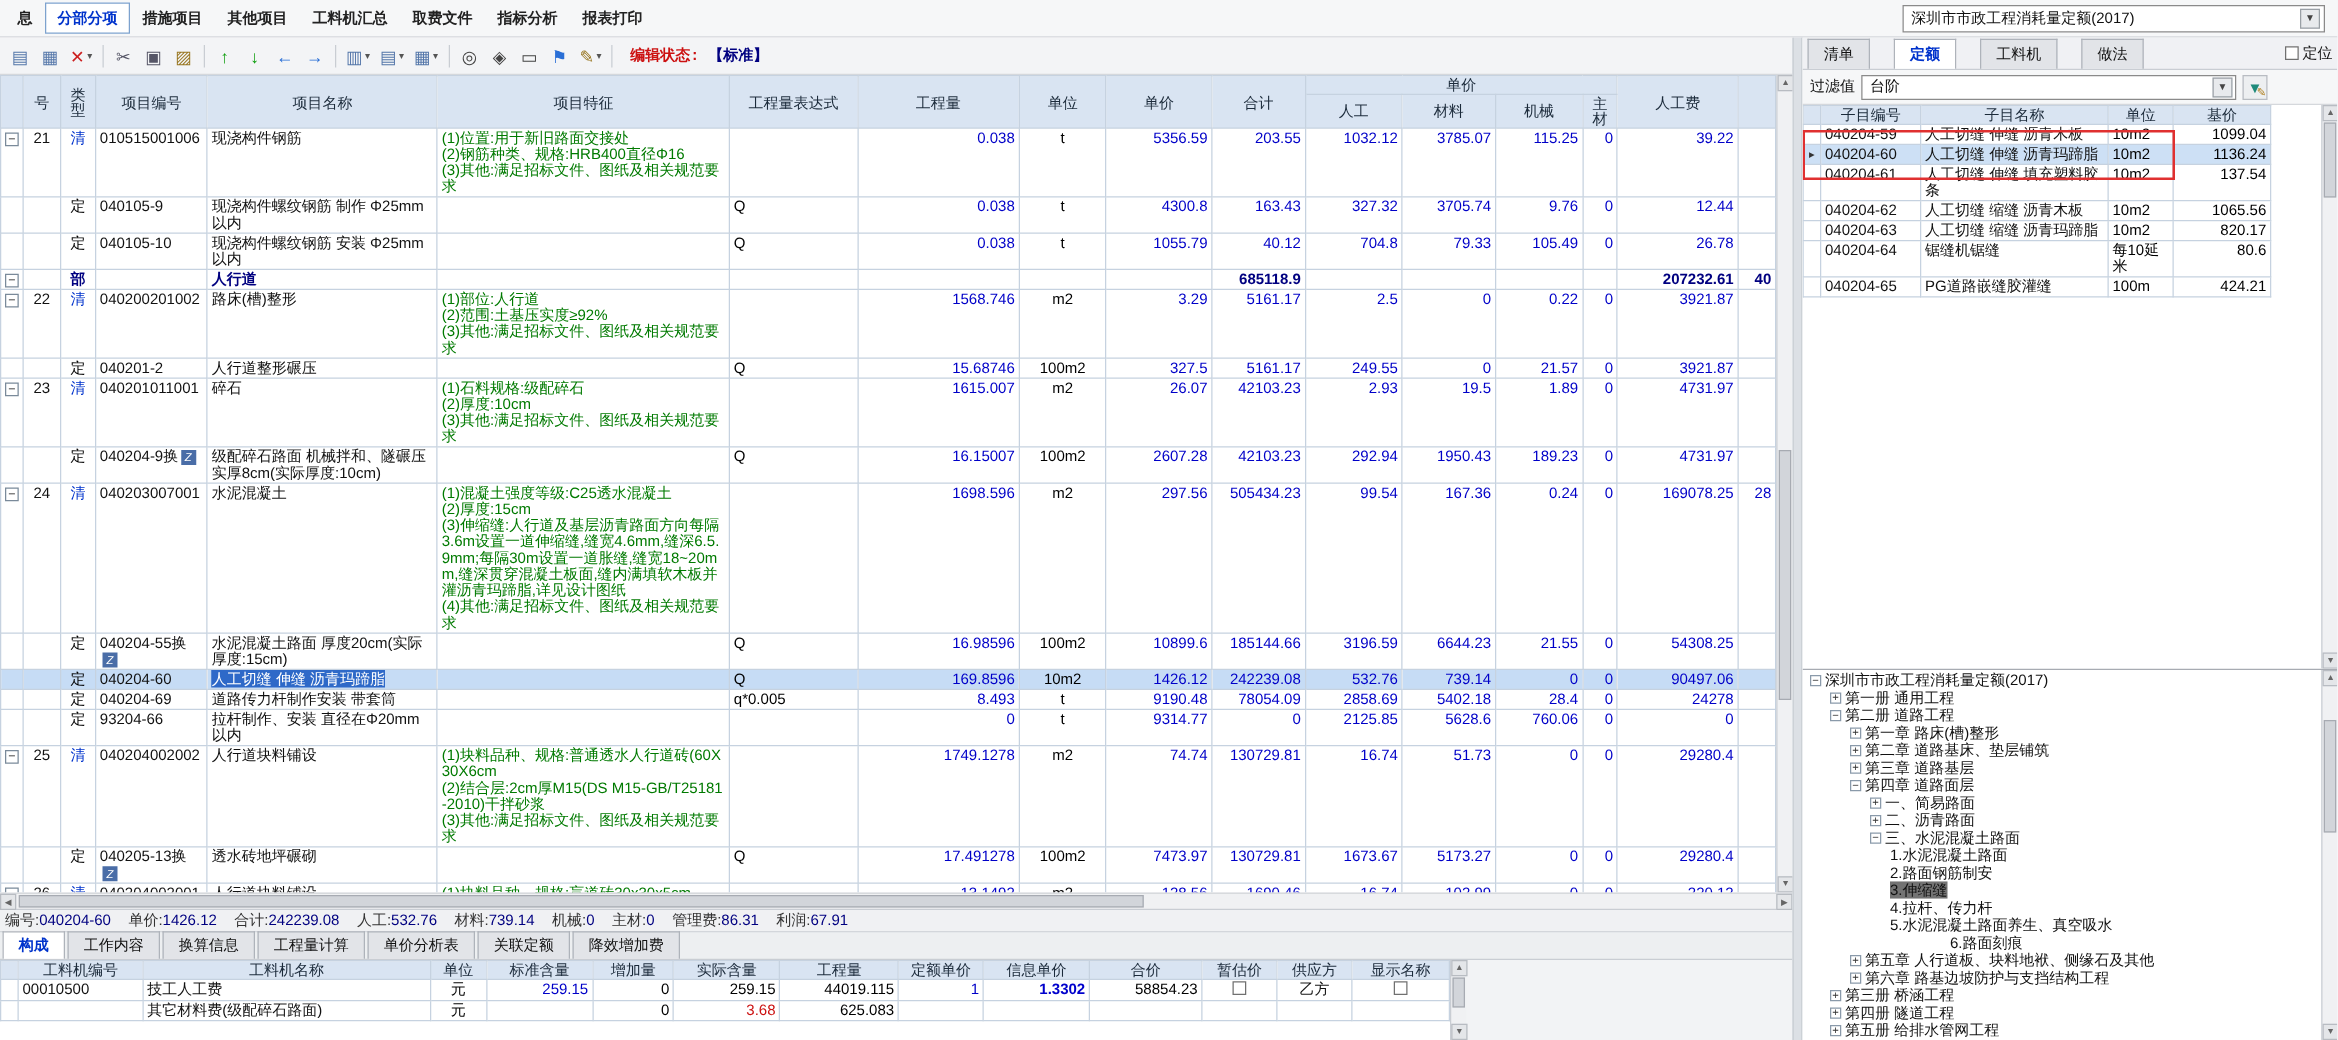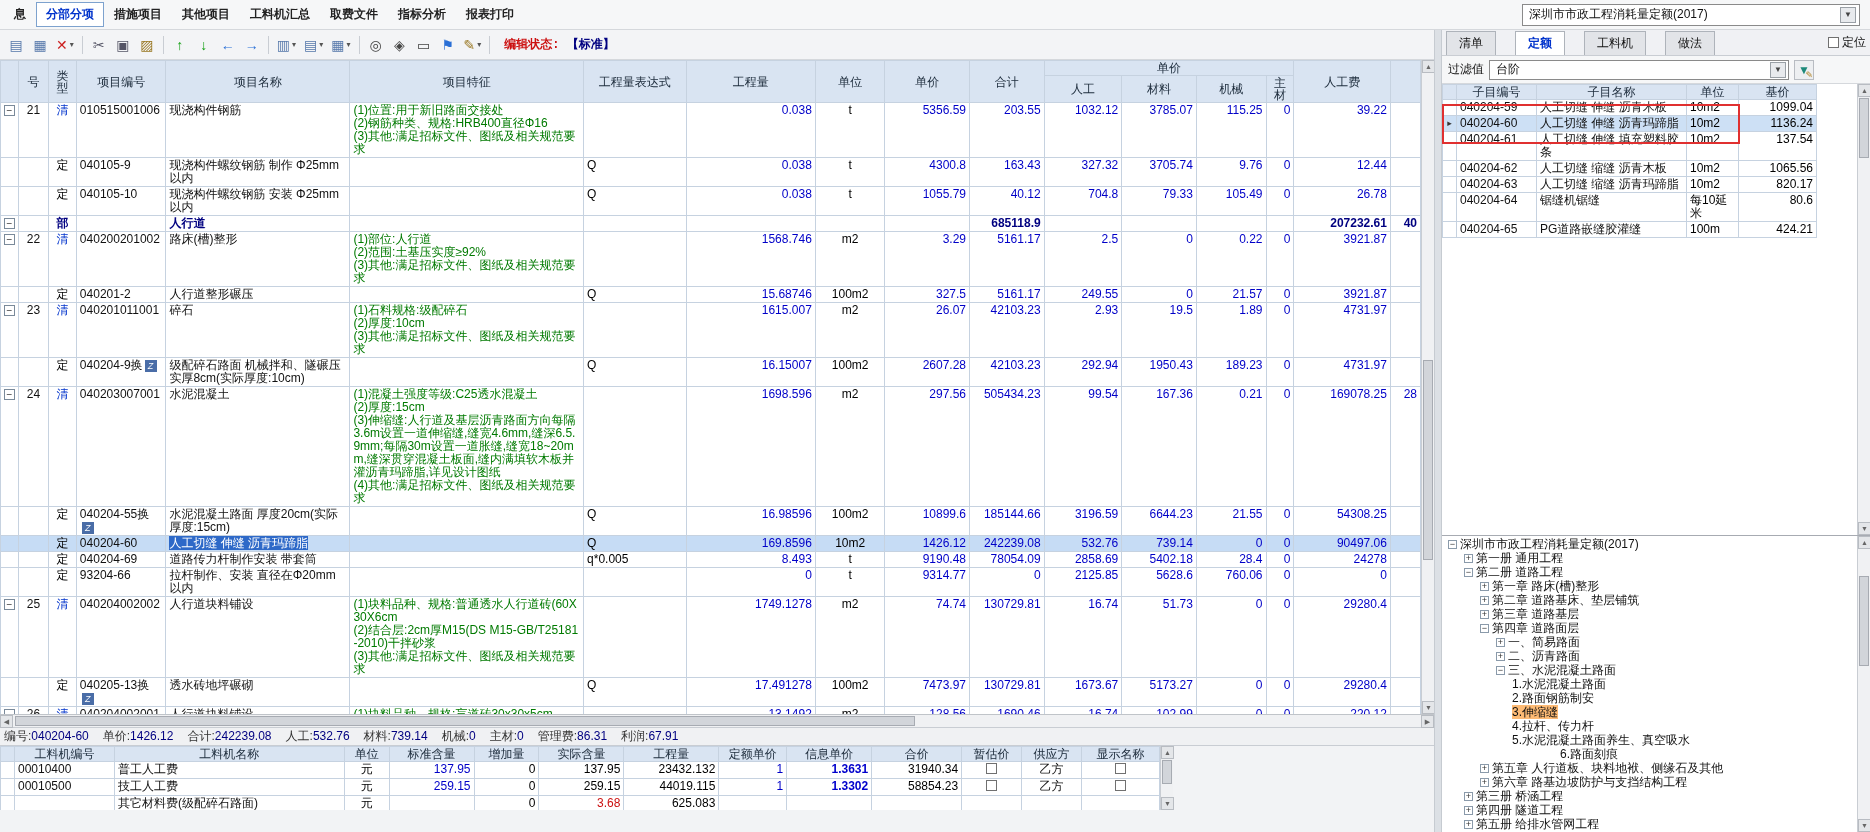--- a/index.html
+++ b/index.html
@@ -94,21 +94,21 @@
   .funnel .pencil { position:absolute; right:0; bottom:-1px; color:#B08020; font-size:9px; }
   .rp-subtable { height:452px; flex:0 0 452px; display:flex; overflow:hidden; background:#fff; border-bottom:1px solid #A7ABB2; position:relative; }
   .rp-subtable-inner { flex:1; overflow:hidden; position:relative; }
   .red-box { position:absolute; left:0; top:20px; width:298px; height:40px; border:2px solid #E03030; pointer-events:none; }
   .marker { color:#333; font-size:9px; }
   tr.sel-sub td { background:#CDE0F5; }
 
   .rp-tree { flex:1; display:flex; overflow:hidden; background:#fff; }
   .tree-inner { flex:1; overflow:hidden; padding-top:1px; }
   .tree-node { height:14px; line-height:14px; white-space:nowrap; overflow:hidden; display:flex; align-items:center; gap:3px; }
-  .tree-node.selected .tree-label { background:#fdba74; }
+  .tree-node.selected .tree-label { background:#737373; }
   .tree-toggle { display:inline-block; width:9px; height:9px; border:1px solid #8A9AAA; background:#fff; font-size:9px;
     line-height:7px; text-align:center; color:#333; flex:0 0 9px; }
 </style>
 </head>
 <body>
 
 <div class="app">
 
   <div class="menubar">
     <div id="menu-items" style="display:flex;align-items:center;">
@@ -419,21 +419,21 @@
 (2)厚度:15cm
 (3)伸缩缝:人行道及基层沥青路面方向每隔3.6m设置一道伸缩缝,缝宽4.6mm,缝深6.5.9mm;每隔30m设置一道胀缝,缝宽18~20mm,缝深贯穿混凝土板面,缝内满填软木板并灌沥青玛蹄脂,详见设计图纸
 (4)其他:满足招标文件、图纸及相关规范要求</td>
                   <td class="c-left expr"></td>
                   <td class="num">1698.596</td>
                   <td class="c-center unit">m2</td>
                   <td class="num">297.56</td>
                   <td class="num">505434.23</td>
                   <td class="num">99.54</td>
                   <td class="num">167.36</td>
-                  <td class="num">0.21</td>
+                  <td class="num">0.24</td>
                   <td class="num">0</td>
                   <td class="num">169078.25</td>
                   <td class="num">28</td>
                 </tr>
                 <tr class="row-ding">
                   <td class="c-center"></td>
                   <td class="c-center"></td>
                   <td class="c-center t-ding">定</td>
                   <td class="c-left"><span>040204-55换</span><span class="conv-icon">Z</span></td>
                   <td class="c-left">水泥混凝土路面 厚度20cm(实际厚度:15cm)</td>
@@ -589,20 +589,29 @@
           <span class="sb-field"><span class="lbl">单价:</span><span class="val">1426.12</span></span>
           <span class="sb-field"><span class="lbl">合计:</span><span class="val">242239.08</span></span>
           <span class="sb-field"><span class="lbl">人工:</span><span class="val">532.76</span></span>
           <span class="sb-field"><span class="lbl">材料:</span><span class="val">739.14</span></span>
           <span class="sb-field"><span class="lbl">机械:</span><span class="val">0</span></span>
           <span class="sb-field"><span class="lbl">主材:</span><span class="val">0</span></span>
           <span class="sb-field"><span class="lbl">管理费:</span><span class="val">86.31</span></span>
           <span class="sb-field"><span class="lbl">利润:</span><span class="val">67.91</span></span>
         </div>
 
+      <div class="bottom-tabs" id="bottom-tabs">
+          <div class="b-tab active">构成</div>
+          <div class="b-tab">工作内容</div>
+          <div class="b-tab">换算信息</div>
+          <div class="b-tab">工程量计算</div>
+          <div class="b-tab">单价分析表</div>
+          <div class="b-tab">关联定额</div>
+          <div class="b-tab">降效增加费</div>
+        </div>
 
       <div class="bottom-area">
         <div class="bottom-table-wrap">
           <table class="grid" id="bottom-table">
               <colgroup>
                 <col style="width: 14px;">
                 <col style="width: 100px;">
                 <col style="width: 230px;">
                 <col style="width: 45px;">
                 <col style="width: 85px;">
@@ -630,36 +639,20 @@
                   <th>信息单价</th>
                   <th>合价</th>
                   <th>暂估价</th>
                   <th>供应方</th>
                   <th>显示名称</th>
                 </tr>
               </thead>
               <tbody>
                 <tr>
                   <td class="c-center"></td>
-                  <td class="c-left">00010400</td>
-                  <td class="c-left">普工人工费</td>
-                  <td class="c-center unit">元</td>
-                  <td class="num blue" style="color: rgb(0, 0, 200);">137.95</td>
-                  <td class="num" style="color: rgb(0, 0, 0);">0</td>
-                  <td class="num" style="color: rgb(0, 0, 0);">137.95</td>
-                  <td class="num" style="color: rgb(0, 0, 0);">23432.132</td>
-                  <td class="num blue">1</td>
-                  <td class="num blue-b">1.3631</td>
-                  <td class="num" style="color: rgb(0, 0, 0);">31940.34</td>
-                  <td class="c-center"><span class="cbx"></span></td>
-                  <td class="c-center">乙方</td>
-                  <td class="c-center"><span class="cbx"></span></td>
-                </tr>
-                <tr>
-                  <td class="c-center"></td>
                   <td class="c-left">00010500</td>
                   <td class="c-left">技工人工费</td>
                   <td class="c-center unit">元</td>
                   <td class="num blue" style="color: rgb(0, 0, 200);">259.15</td>
                   <td class="num" style="color: rgb(0, 0, 0);">0</td>
                   <td class="num" style="color: rgb(0, 0, 0);">259.15</td>
                   <td class="num" style="color: rgb(0, 0, 0);">44019.115</td>
                   <td class="num blue">1</td>
                   <td class="num blue-b">1.3302</td>
                   <td class="num" style="color: rgb(0, 0, 0);">58854.23</td>

